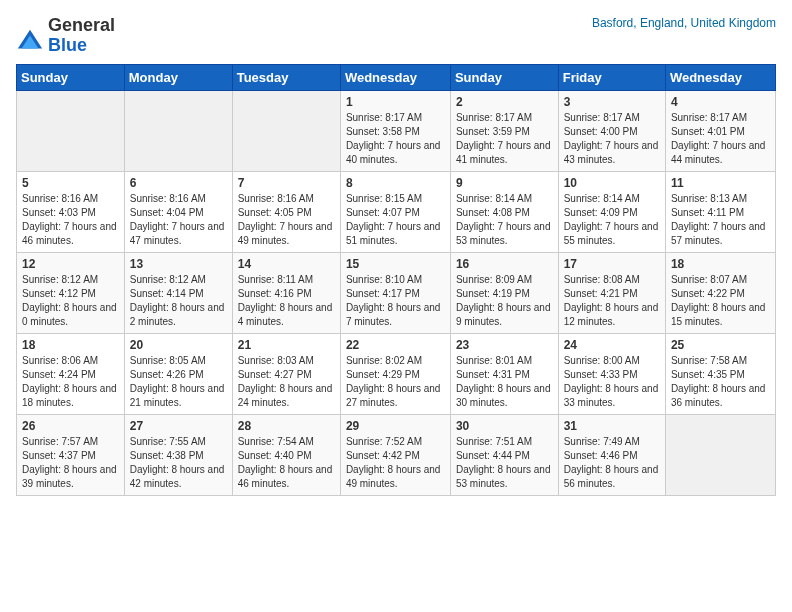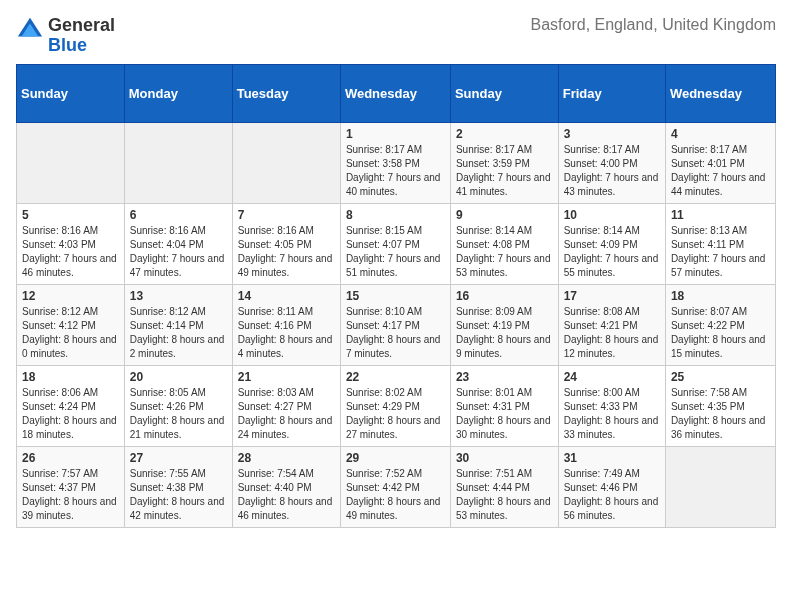--- a/index.html
+++ b/index.html
@@ -11,21 +11,21 @@
       padding: 16px;
     }
     .header {
       display: flex;
       justify-content: space-between;
       align-items: flex-start;
       margin-bottom: 8px;
     }
     .logo {
       display: flex;
-      align-items: flex-start;
+      align-items: flex-end;
       gap: 4px;
     }
     .logo-text {
       display: flex;
       flex-direction: column;
       line-height: 1.1;
     }
     .logo-general {
       font-size: 18px;
       font-weight: bold;
@@ -42,33 +42,33 @@
     }
     .title-block {
       text-align: right;
     }
     .title-month {
       font-size: 32px;
       font-weight: bold;
       color: #333;
     }
     .title-location {
-      font-size: 16px;
-      color: #737373;
+      font-size: 12px;
+      color: #0369a1;
     }
     .calendar {
       width: 100%;
       border-collapse: collapse;
     }
     .calendar thead tr th {
       background-color: #1565c0;
       color: #fff;
       font-size: 13px;
       font-weight: bold;
-      padding: 21px 4px;
+      padding: 5px 4px;
       text-align: left;
       border: 1px solid #0d47a1;
     }
     .calendar tbody tr td {
       width: 113px;
       vertical-align: top;
       border: 1px solid #ccc;
       padding: 4px 5px;
       font-size: 10.5px;
       color: #333;

